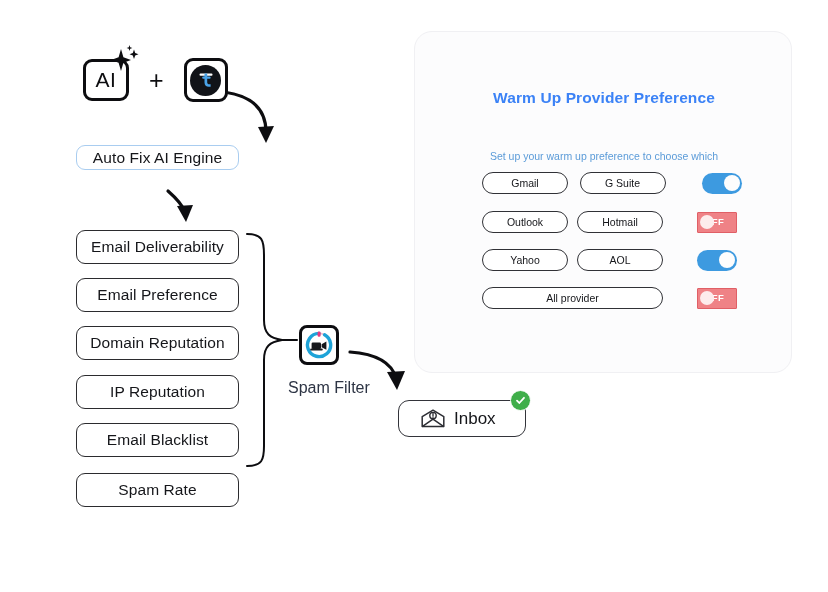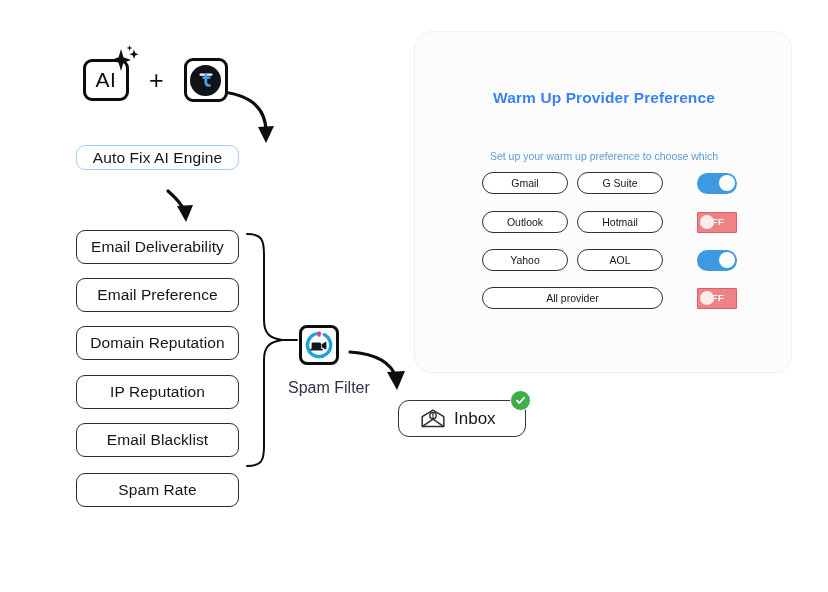--- a/index.html
+++ b/index.html
@@ -305,21 +305,21 @@
     </div>
   </div>
 
 
   <div class="abs" id="panel" style="left:414px;top:31px;width:378px;height:342px;">
 
     <div id="panel-title" class="abs" style="left:0;top:57px;width:378px;">Warm Up Provider Preference</div>
 
     <div class="panel-sub abs" style="left:0;top:117px;width:378px;">Set up your warm up preference to choose which</div>
 
-    <div class="abs" style="left:67px;top:140px;width:260px;display:flex;align-items:center;">
+    <div class="abs" style="left:67px;top:140px;width:260px;display:flex;align-items:center;justify-content:space-between;">
       <div class="prov" style="width:86px;">
         <span>Gmail</span>
       </div>
       <div class="prov" style="width:86px;margin-left:9px;">
         <span>G Suite</span>
       </div>
       <div class="toggle-on" style="margin-left:34px;">
         <div class="knob"></div>
       </div>
     </div>

